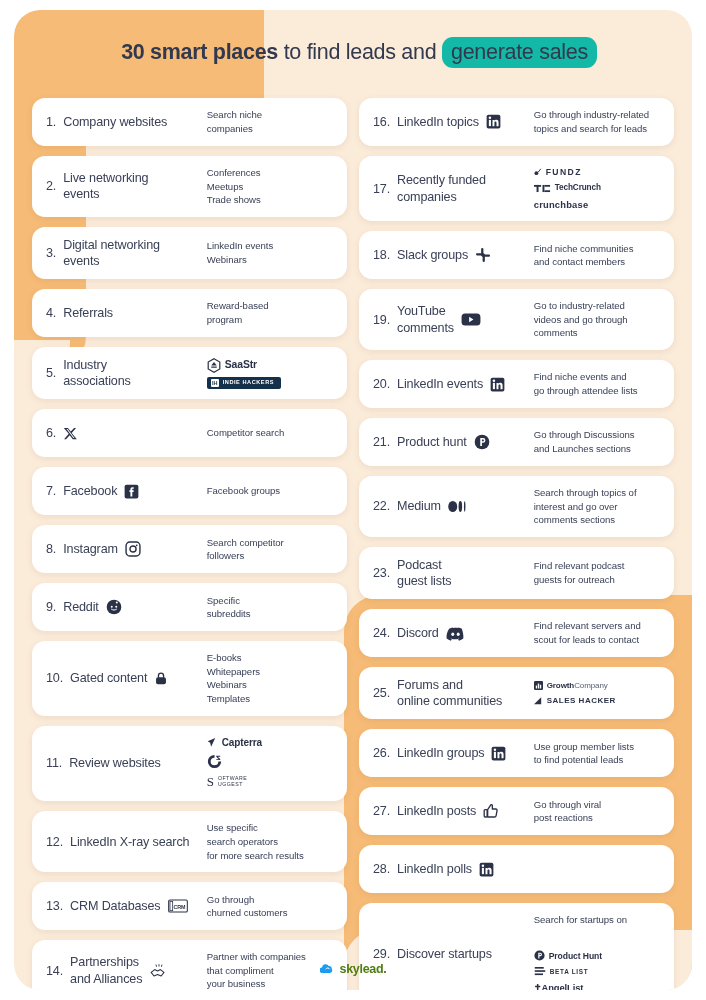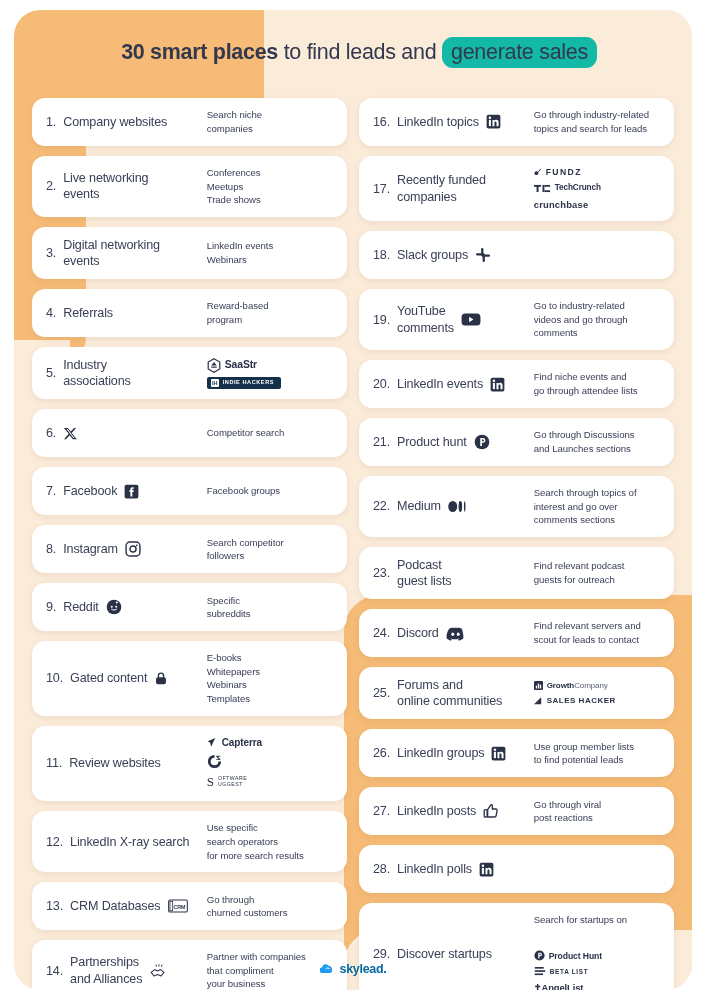--- a/index.html
+++ b/index.html
@@ -133,21 +133,21 @@
   .badge-dark .t { font-size:5.6px; letter-spacing:.55px; font-weight:700; }
   svg { display:block; }
   
   .footer {
     position:absolute;
     left:0; bottom:14px;
     width:678px;
     display:flex; align-items:center; justify-content:center; gap:5px;
   }
   .footer .brand {
-    font-size:12.5px; font-weight:700; color:#0369a1; letter-spacing:-.3px;
+    font-size:12.5px; font-weight:700; color:#4d7c0f; letter-spacing:-.3px;
   }
 </style>
 </head>
 <body>
 
 <div id="poster">
   <div class="canvas">
 
     <div class="blob blob-top-left"></div>
     <div class="blob blob-left-col"></div>
@@ -375,20 +375,22 @@
                 <svg width="16" height="16" viewBox="0 0 24 24">
                   <g fill="#2B3247">
                     <rect x="9.2" y="1.4" width="3.4" height="12.6" rx="1.7"></rect>
                     <rect x="1.4" y="9.2" width="12.6" height="3.4" rx="1.7"></rect>
                     <rect x="11.4" y="10" width="3.4" height="12.6" rx="1.7"></rect>
                     <rect x="10" y="11.4" width="12.6" height="3.4" rx="1.7"></rect>
                   </g>
                 </svg>
               </span>
             </div>
+            <div class="card-right">Find niche communities
+and contact members</div>
           </div>
           <div class="card">
             <div class="card-left">
               <span>19.</span>
               <span class="lbl">YouTube
 comments</span>
               <span style="display: inline-flex;">
                 <svg width="20" height="15" viewBox="0 0 28 20">
                   <rect x="0.8" y="1.5" width="26.4" height="17" rx="5" fill="#2B3247"></rect>
                   <path d="M11.4 6.2l6 3.8-6 3.8V6.2z" fill="#fff"></path>

